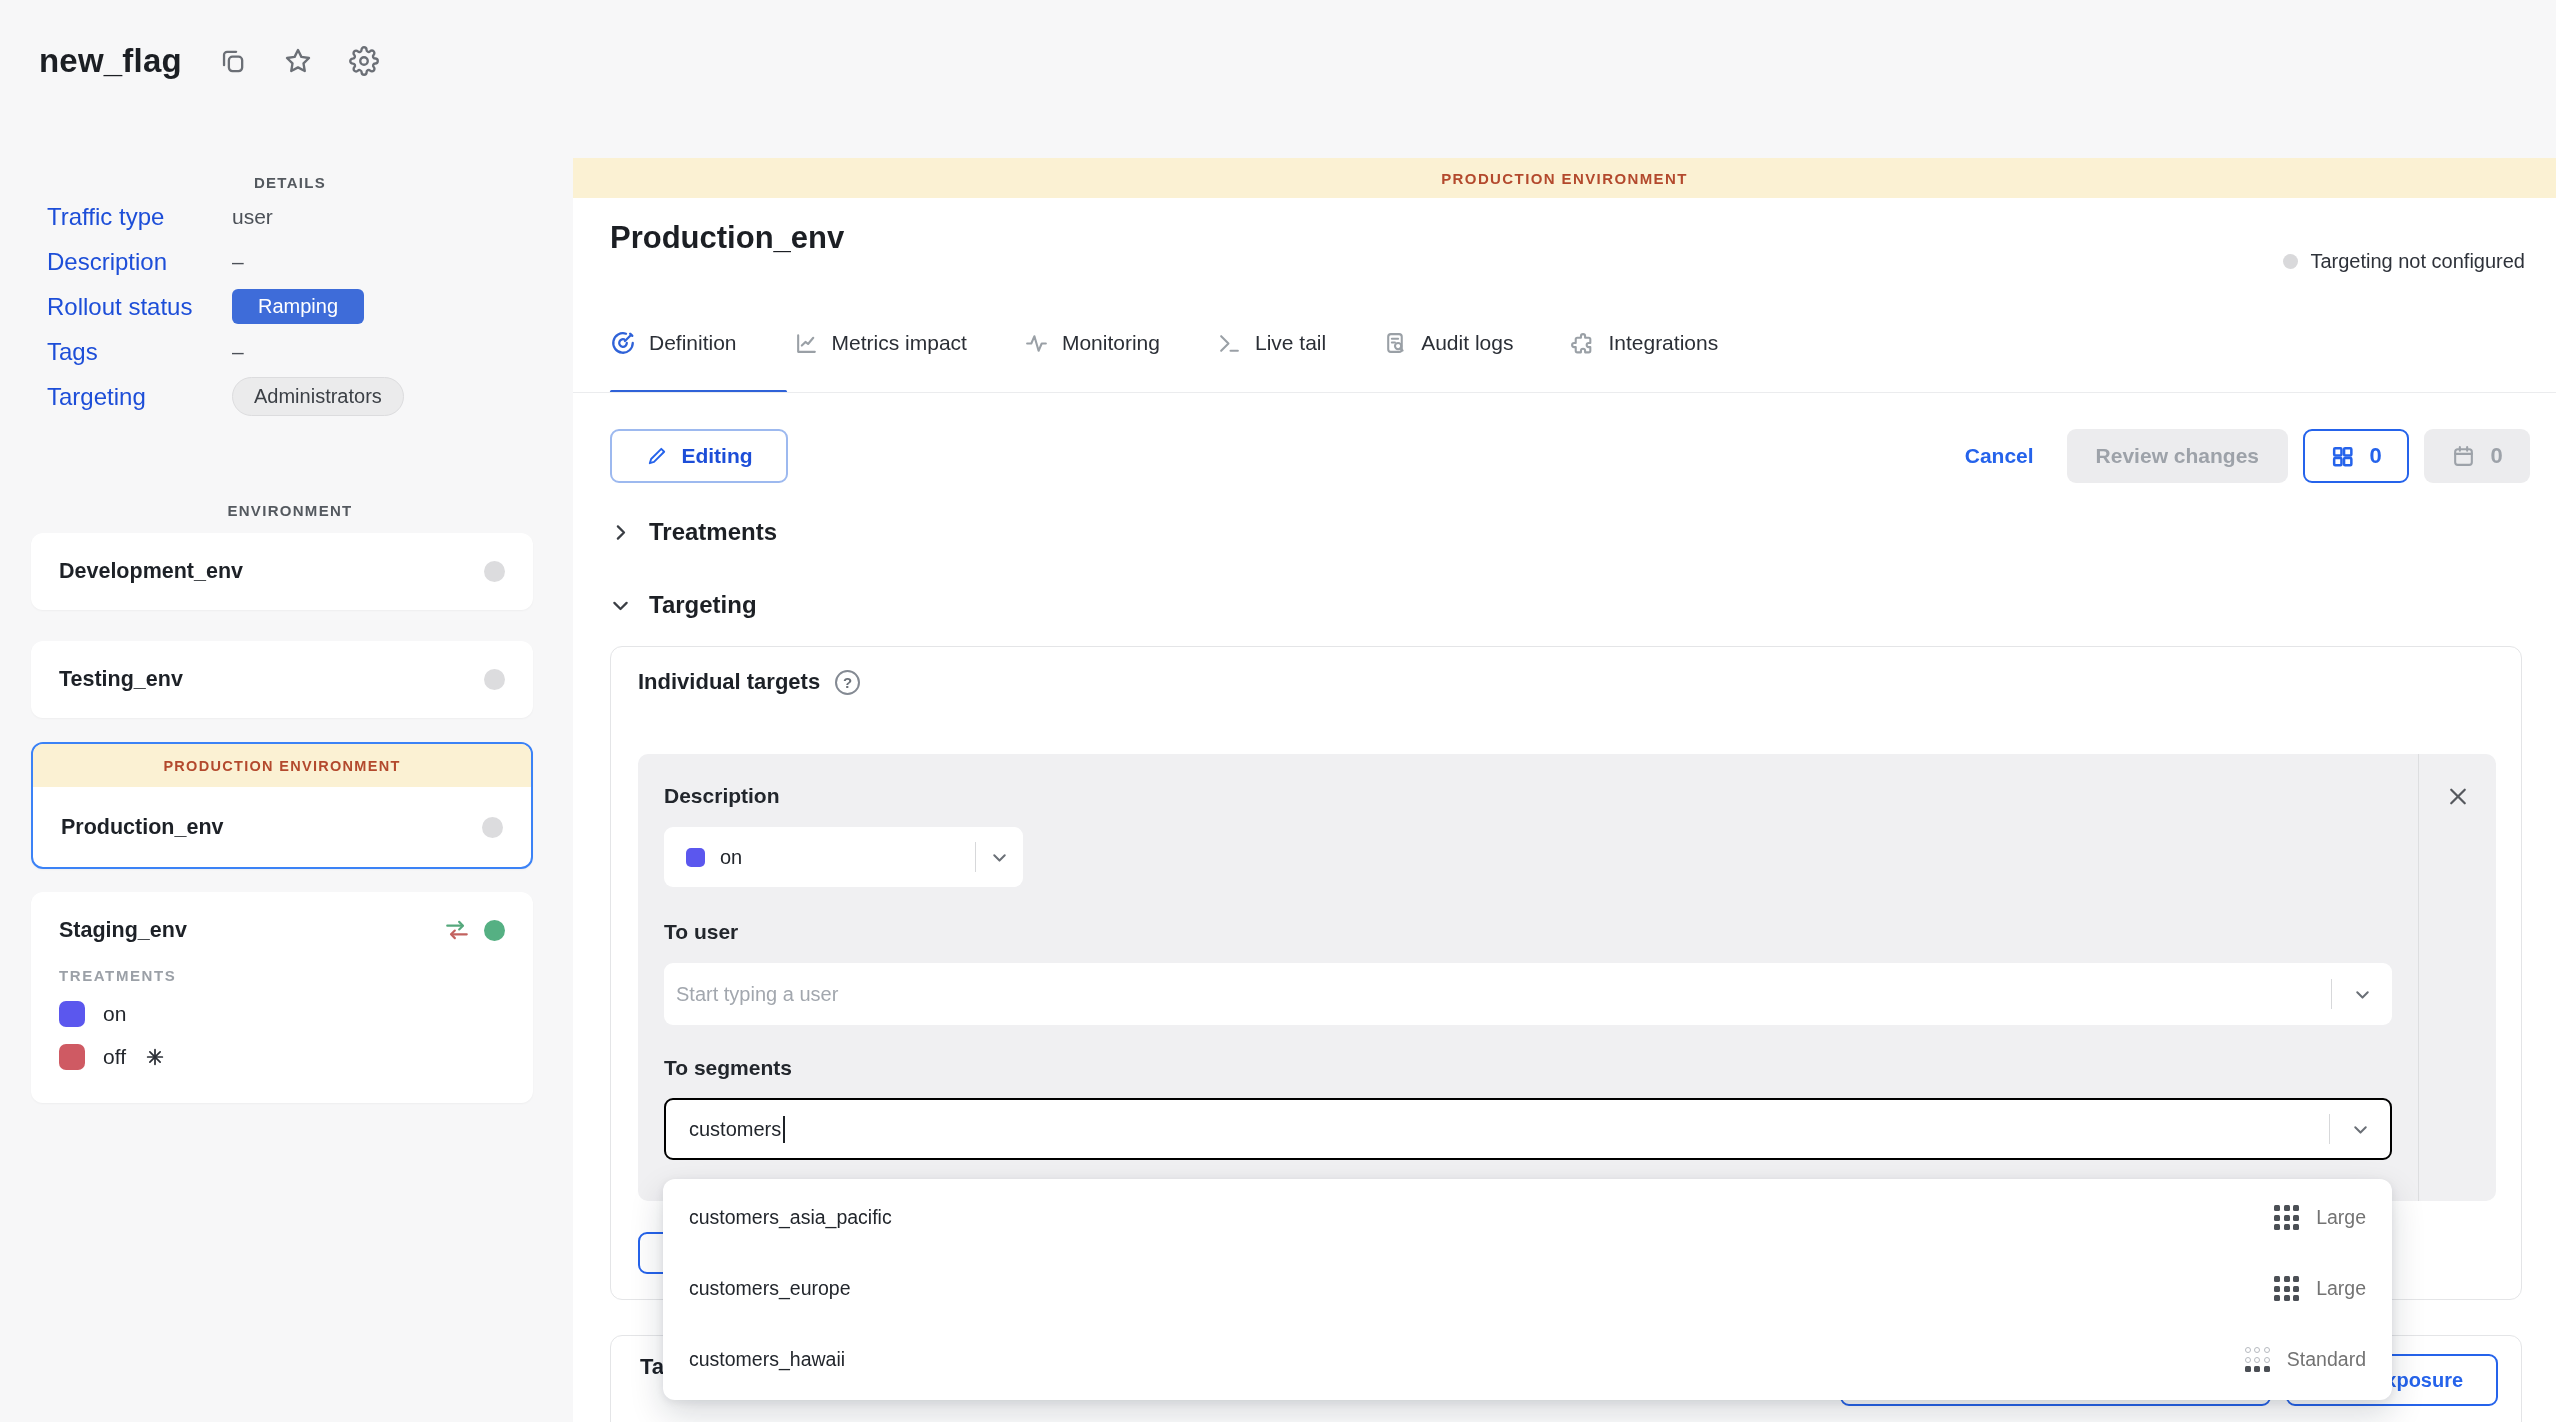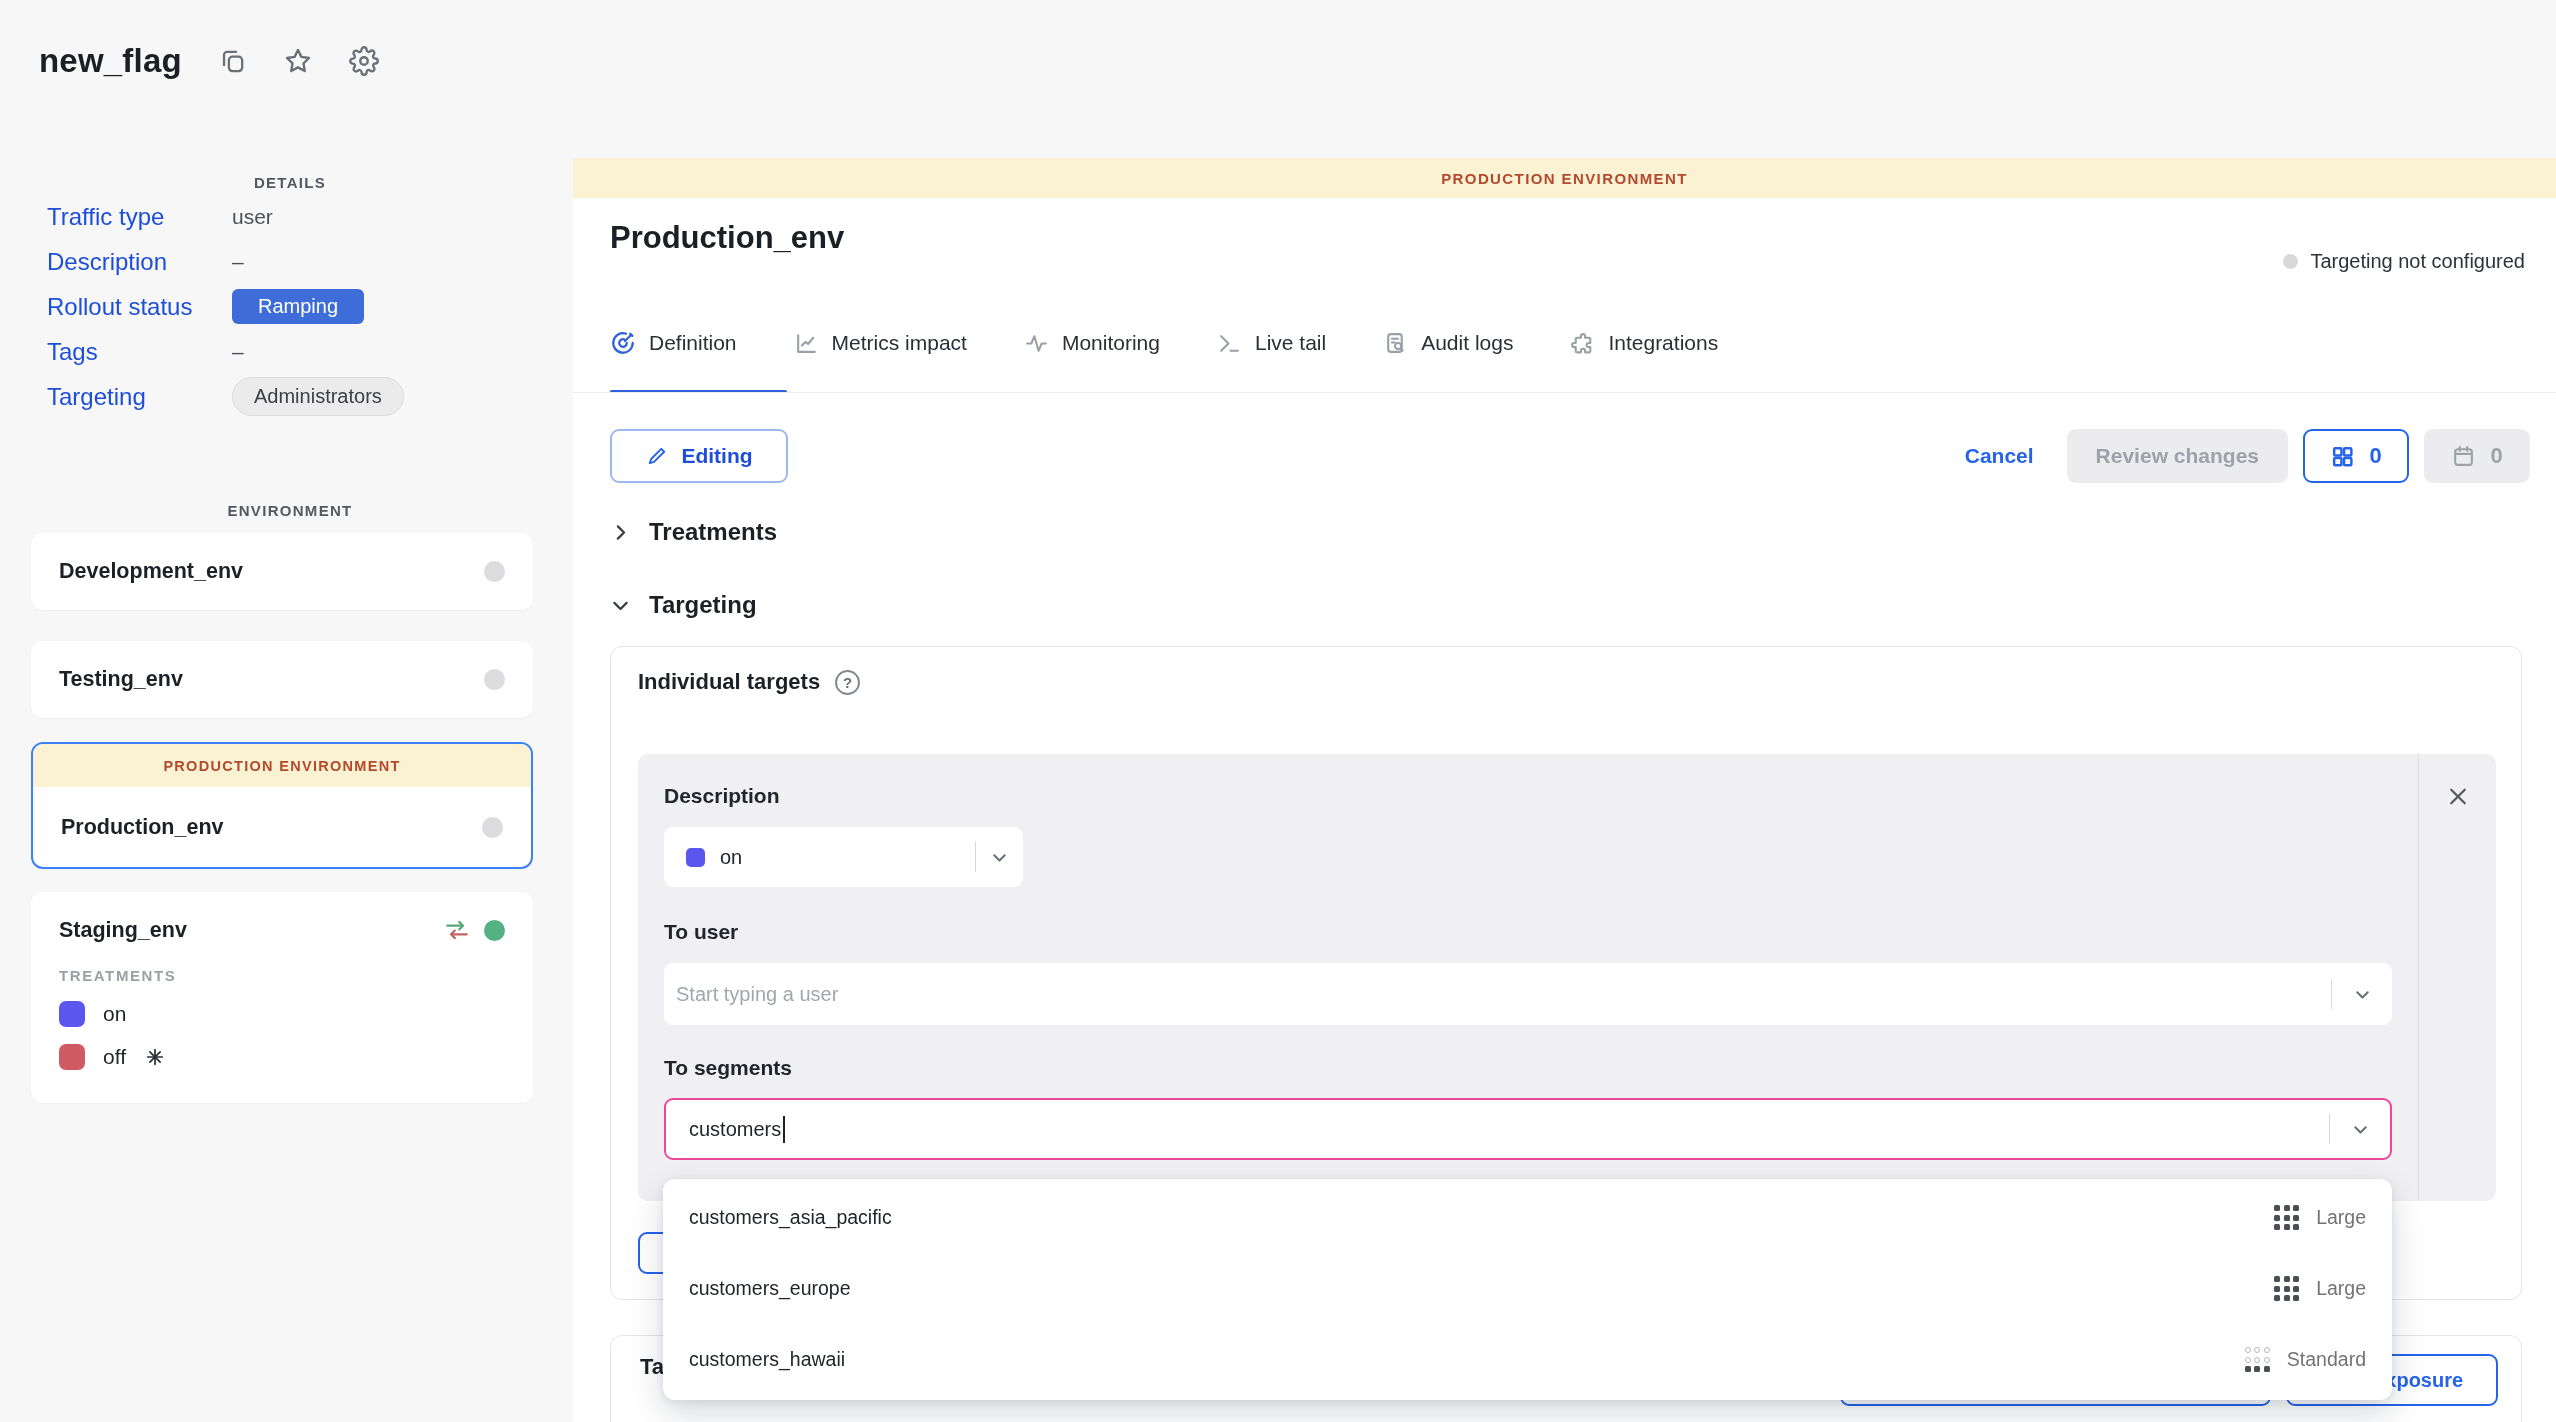--- a/index.html
+++ b/index.html
@@ -106,21 +106,21 @@
   .csq { width:19px; height:19px; border-radius:5px; background:#5b57ee; }
   .select .val { margin-left:15px; font-size:20px; color:#22262c; flex:1; }
   .vdiv { width:1px; height:30px; background:#d7d8da; }
   .chevbox { width:47px; display:flex; align-items:center; justify-content:center; color:#6a6f76; }
   .mt30 { margin-top:30px; } .mt28 { margin-top:28px; }
   .tinput { margin-top:17px; height:62px; background:#fff; border-radius:9px; display:flex; align-items:center;
             padding-left:12px; font-size:20px; }
   .tinput input { border:none; outline:none; flex:1; font:inherit; color:#22262c; background:transparent; height:100%; }
   .tinput input::placeholder { color:#a2a7ae; }
   .tinput .chevbox { width:60px; align-self:stretch; }
-  #seg-input { margin-top:16px; border:2px solid #ec4899; padding-left:23px; }
+  #seg-input { margin-top:16px; border:2px solid #000000; padding-left:23px; }
   #seg-input .segtext { color:#22262c; }
   .caret { width:2px; height:27px; background:#1d2127; margin-left:2px; }
   .spacer { flex:1; }
   .hidden-btn { position:absolute; left:27px; top:585px; width:210px; height:42px; border:2px solid #2563eb;
                 border-radius:9px; background:#fff; cursor:pointer; }
 
   #card-tr { top:1177px; height:280px; }
   .tr-btn { position:absolute; top:18px; height:52px; border:2px solid #2563eb; border-radius:9px; background:#fff;
             color:#2563eb; font-size:20px; font-weight:600; display:flex; align-items:center; justify-content:center;
             cursor:pointer; }

